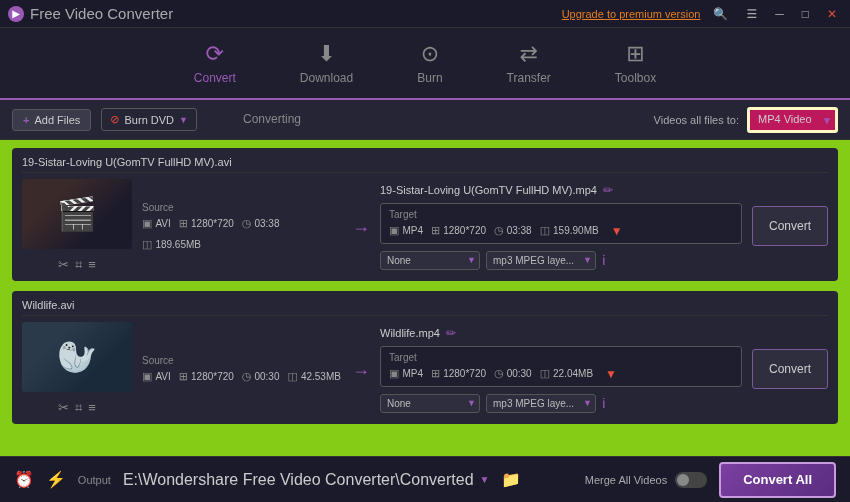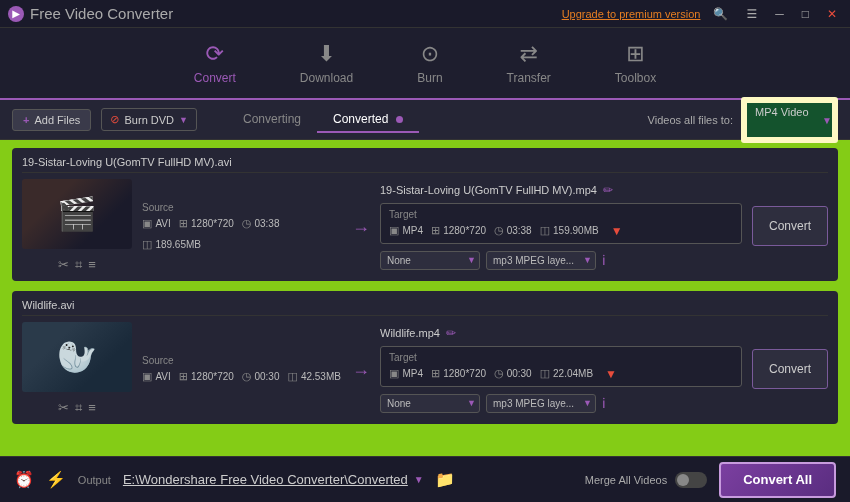--- a/index.html
+++ b/index.html
@@ -148,25 +148,25 @@
     }
     #convert-all-files {
       margin-left: auto;
       display: flex;
       align-items: center;
       gap: 8px;
       font-size: 11px;
       color: #aaa;
     }
     #format-select {
-      background: #14532d;
-      border: 6px solid #fef9c3;
+      background: #be185d;
+      border: 3px solid #fef9c3;
       color: #ccc;
       font-size: 11px;
-      padding: 3px 20px 19px 8px;
+      padding: 3px 20px 5px 8px;
       border-radius: 3px;
       cursor: pointer;
       appearance: none;
     }
     .select-wrapper {
       position: relative;
     }
     .select-arrow {
       position: absolute;
       right: 6px;
@@ -365,23 +365,22 @@
     .output-label {
       font-size: 11px;
       color: #888;
     }
     .output-path {
       display: flex;
       align-items: center;
       gap: 6px;
     }
     .output-path-text {
-      font-size: 13px;
+      font-size: 16px;
       color: #ccc;
-      text-decoration: underline;
     }
     .output-path-arrow {
       color: #9b59b6;
       font-size: 10px;
     }
     .folder-icon {
       color: #e67e22;
       font-size: 16px;
       cursor: pointer;
     }
@@ -478,24 +477,20 @@
     <span>Add Files</span>
   </button>
   <button class="dvd-btn">
     <span style="color:#e74c3c;">⊘</span>
     <span>Burn DVD</span>
     <span style="color:#9b59b6;font-size:9px;">▼</span>
   </button>
   <div id="tab-area">
     <div class="tab">
       <span>Converting</span>
-    </div>
-    <div class="tab active">
-      <span>Converted</span>
-      <span class="tab-dot"></span>
     </div>
   </div>
   <div id="convert-all-files">
     <span>Videos all files to:</span>
     <div class="select-wrapper">
       <select id="format-select">
         <option>MP4 Video</option>
         <option>AVI Video</option>
         <option>MOV Video</option>
         <option>MKV Video</option>

